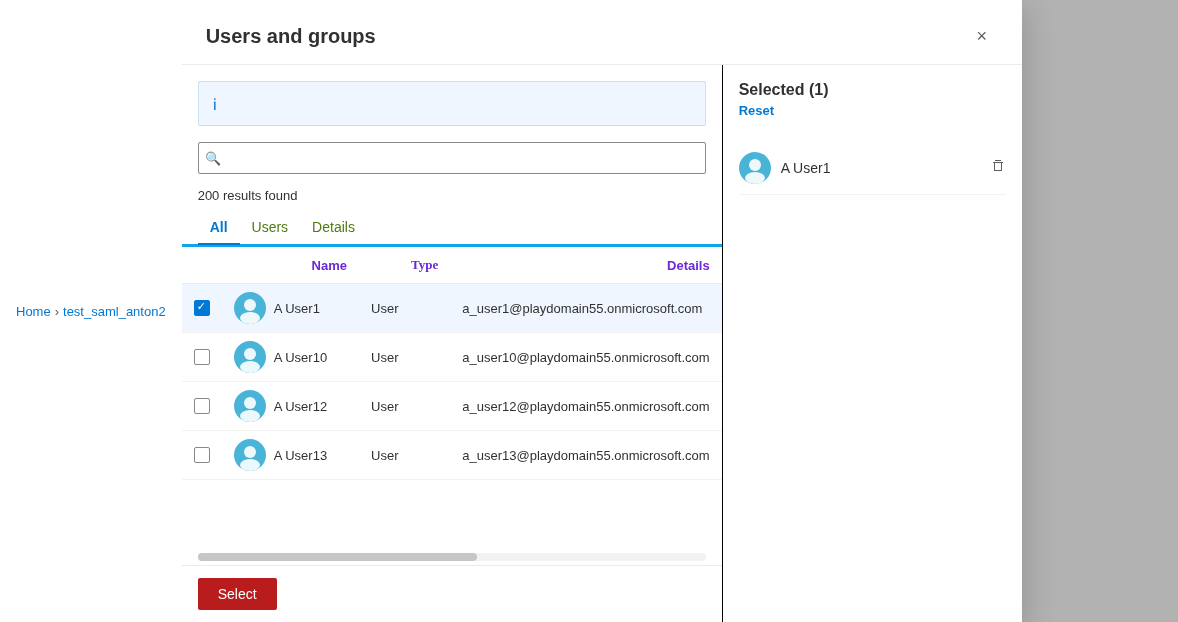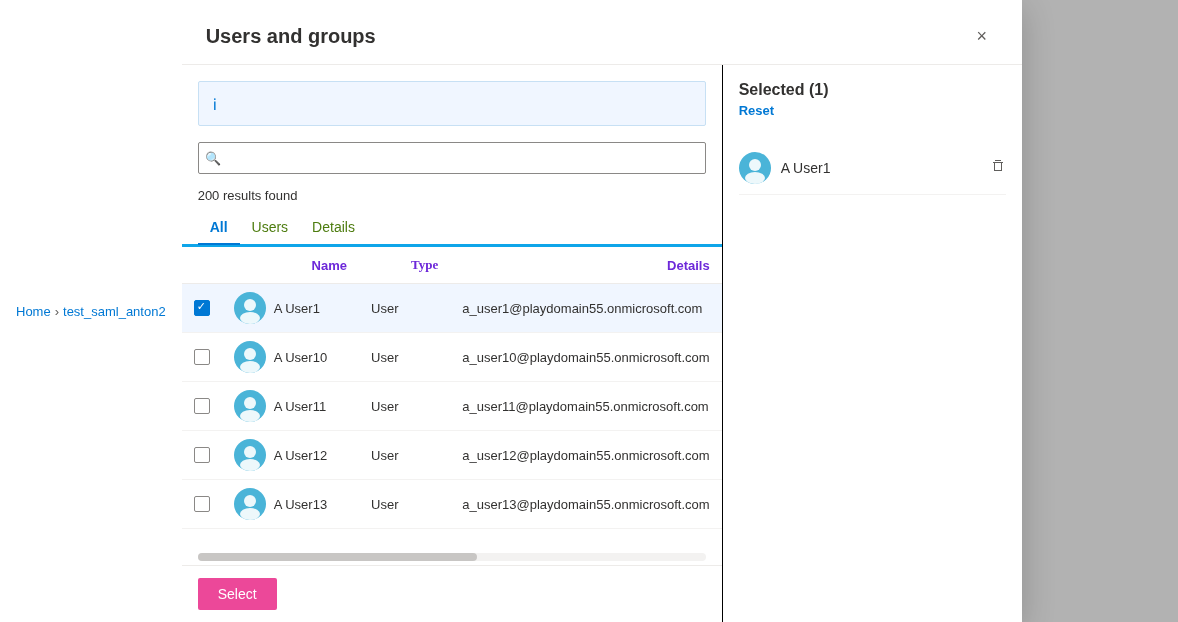--- a/index.html
+++ b/index.html
@@ -71,21 +71,21 @@
     .user-avatar { width: 32px; height: 32px; background: #4fc3f7; border-radius: 50%; display: flex; align-items: center; justify-content: center; flex-shrink: 0; }
     .name-cell { display: flex; align-items: center; gap: 8px; }
 
     
     .scroll-bar-wrap { padding: 4px 16px; }
     .scroll-bar-track { height: 8px; background: #f3f2f1; border-radius: 4px; }
     .scroll-bar-thumb { height: 8px; width: 55%; background: #c8c6c4; border-radius: 4px; margin-left: 0; }
 
     
     .dialog-footer { padding: 12px 16px; border-top: 1px solid #edebe9; display: flex; align-items: center; }
-    .btn-select { background: #ec4899; color: #fff; border: none; padding: 6px 20px; font-size: 14px; cursor: pointer; border-radius: 2px; height: 32px; }
+    .btn-select { background: #b91c1c; color: #fff; border: none; padding: 6px 20px; font-size: 14px; cursor: pointer; border-radius: 2px; height: 32px; }
 
     
     .dialog-right { width: 300px; border-left: 1px solid #000000; display: flex; flex-direction: column; padding: 16px; overflow-y: auto; }
     .selected-header { display: flex; align-items: center; justify-content: space-between; margin-bottom: 4px; }
     .selected-title { font-size: 16px; font-weight: 600; }
     .reset-link { color: #0078d4; font-size: 13px; cursor: pointer; background: none; border: none; }
     .selected-item { display: flex; align-items: center; gap: 10px; padding: 10px 0; border-bottom: 1px solid #f3f2f1; }
     .selected-item-name { flex: 1; font-size: 14px; }
     .delete-icon { color: #605e5c; cursor: pointer; font-size: 16px; }
 
@@ -219,40 +219,20 @@
                         </div>
                       </td>
                       <td>
                         <div class="name-cell">
                           <div class="user-avatar" style="background: rgb(74, 180, 216);">
                             <svg class="user-svg" viewBox="0 0 32 32" fill="none" xmlns="http://www.w3.org/2000/svg">
     <circle cx="16" cy="13" r="6" fill="white" opacity="0.9"></circle>
     <ellipse cx="16" cy="26" rx="10" ry="6" fill="white" opacity="0.9"></ellipse>
   </svg>
                           </div>
-                          <span>A User11</span>
-                        </div>
-                      </td>
-                      <td>User</td>
-                      <td>a_user11@playdomain55.onmicrosoft.com</td>
-                    </tr>
-                    <tr>
-                      <td>
-                        <div class="cb-wrap">
-                          <input type="checkbox" style="">
-                        </div>
-                      </td>
-                      <td>
-                        <div class="name-cell">
-                          <div class="user-avatar" style="background: rgb(74, 180, 216);">
-                            <svg class="user-svg" viewBox="0 0 32 32" fill="none" xmlns="http://www.w3.org/2000/svg">
-    <circle cx="16" cy="13" r="6" fill="white" opacity="0.9"></circle>
-    <ellipse cx="16" cy="26" rx="10" ry="6" fill="white" opacity="0.9"></ellipse>
-  </svg>
-                          </div>
                           <span>A User12</span>
                         </div>
                       </td>
                       <td>User</td>
                       <td>a_user12@playdomain55.onmicrosoft.com</td>
                     </tr>
                     <tr>
                       <td>
                         <div class="cb-wrap">
                           <input type="checkbox" style="">

